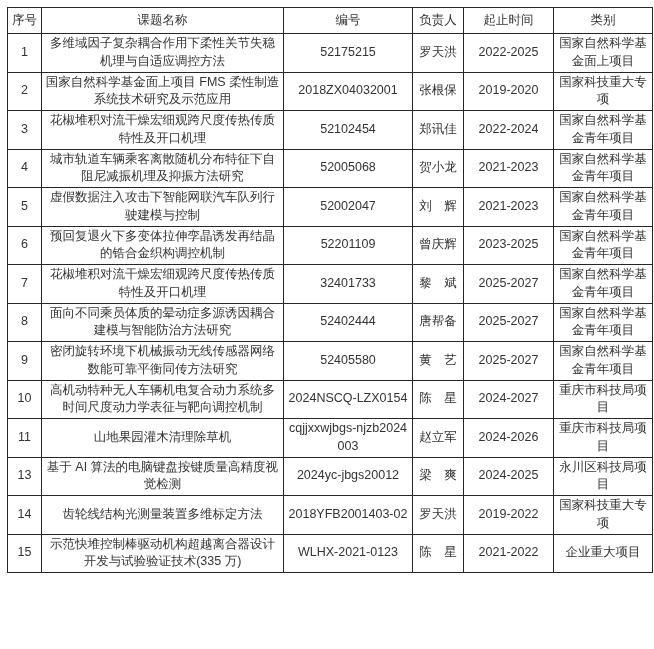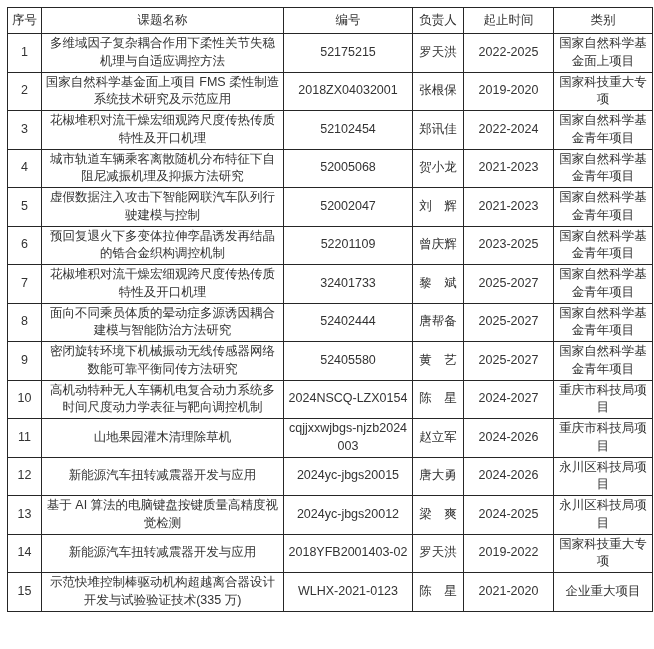--- a/index.html
+++ b/index.html
@@ -155,48 +155,40 @@
         <td>重庆市科技局项目</td>
       </tr>
       <tr class="h2">
         <td>11</td>
         <td class="c-title">山地果园灌木清理除草机</td>
         <td class="c-code">cqjjxxwjbgs-njzb2024003</td>
         <td>赵立军</td>
         <td>2024-2026</td>
         <td>重庆市科技局项目</td>
       </tr>
-      <tr class="h1">
-        <td>12</td>
-        <td class="c-title">新能源汽车扭转减震器开发与应用</td>
-        <td class="c-code">2024yc-jbgs20015</td>
-        <td>唐大勇</td>
-        <td>2024-2026</td>
-        <td>永川区科技局项目</td>
-      </tr>
       <tr class="h2">
         <td>13</td>
         <td class="c-title">基于 AI 算法的电脑键盘按键质量高精度视觉检测</td>
         <td class="c-code">2024yc-jbgs20012</td>
         <td>梁　爽</td>
         <td>2024-2025</td>
         <td>永川区科技局项目</td>
       </tr>
       <tr class="h1">
         <td>14</td>
-        <td class="c-title">新能源汽车扭转减震器开发与应用</td>
+        <td class="c-title">齿轮线结构光测量装置多维标定方法</td>
         <td class="c-code">2018YFB2001403-02</td>
         <td>罗天洪</td>
         <td>2019-2022</td>
         <td>国家科技重大专项</td>
       </tr>
       <tr class="h2">
         <td>15</td>
         <td class="c-title">示范快堆控制棒驱动机构超越离合器设计开发与试验验证技术(335 万)</td>
         <td class="c-code">WLHX-2021-0123</td>
         <td>陈　星</td>
-        <td>2021-2020</td>
+        <td>2021-2022</td>
         <td>企业重大项目</td>
       </tr>
 
     </tbody>
   </table>
 </div>
 
 </body></html>

